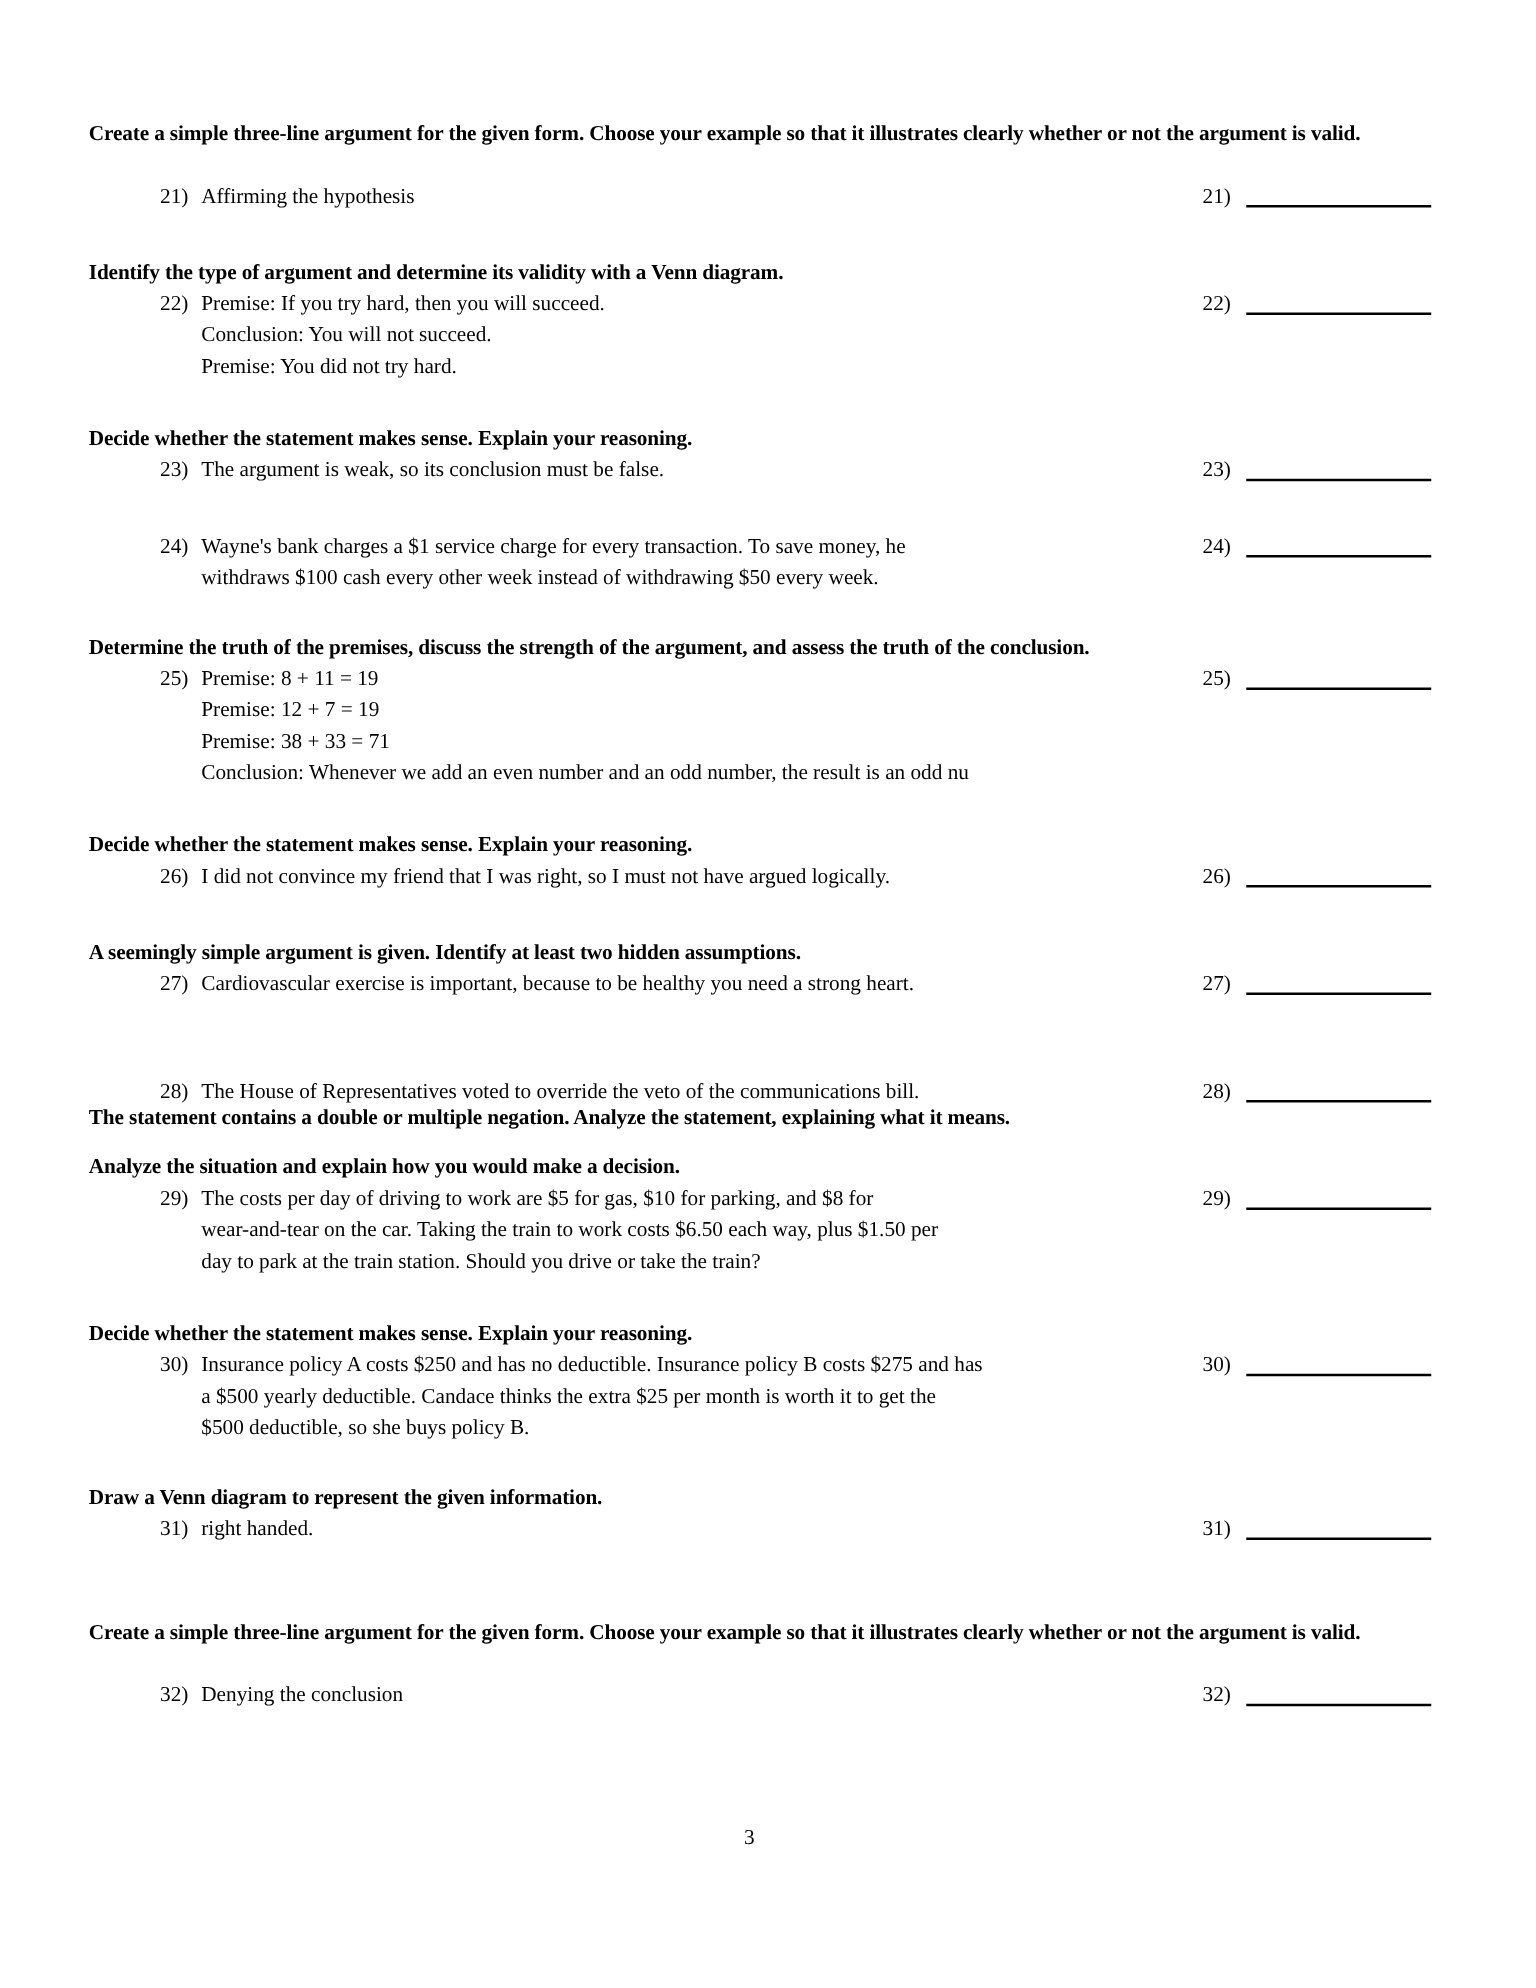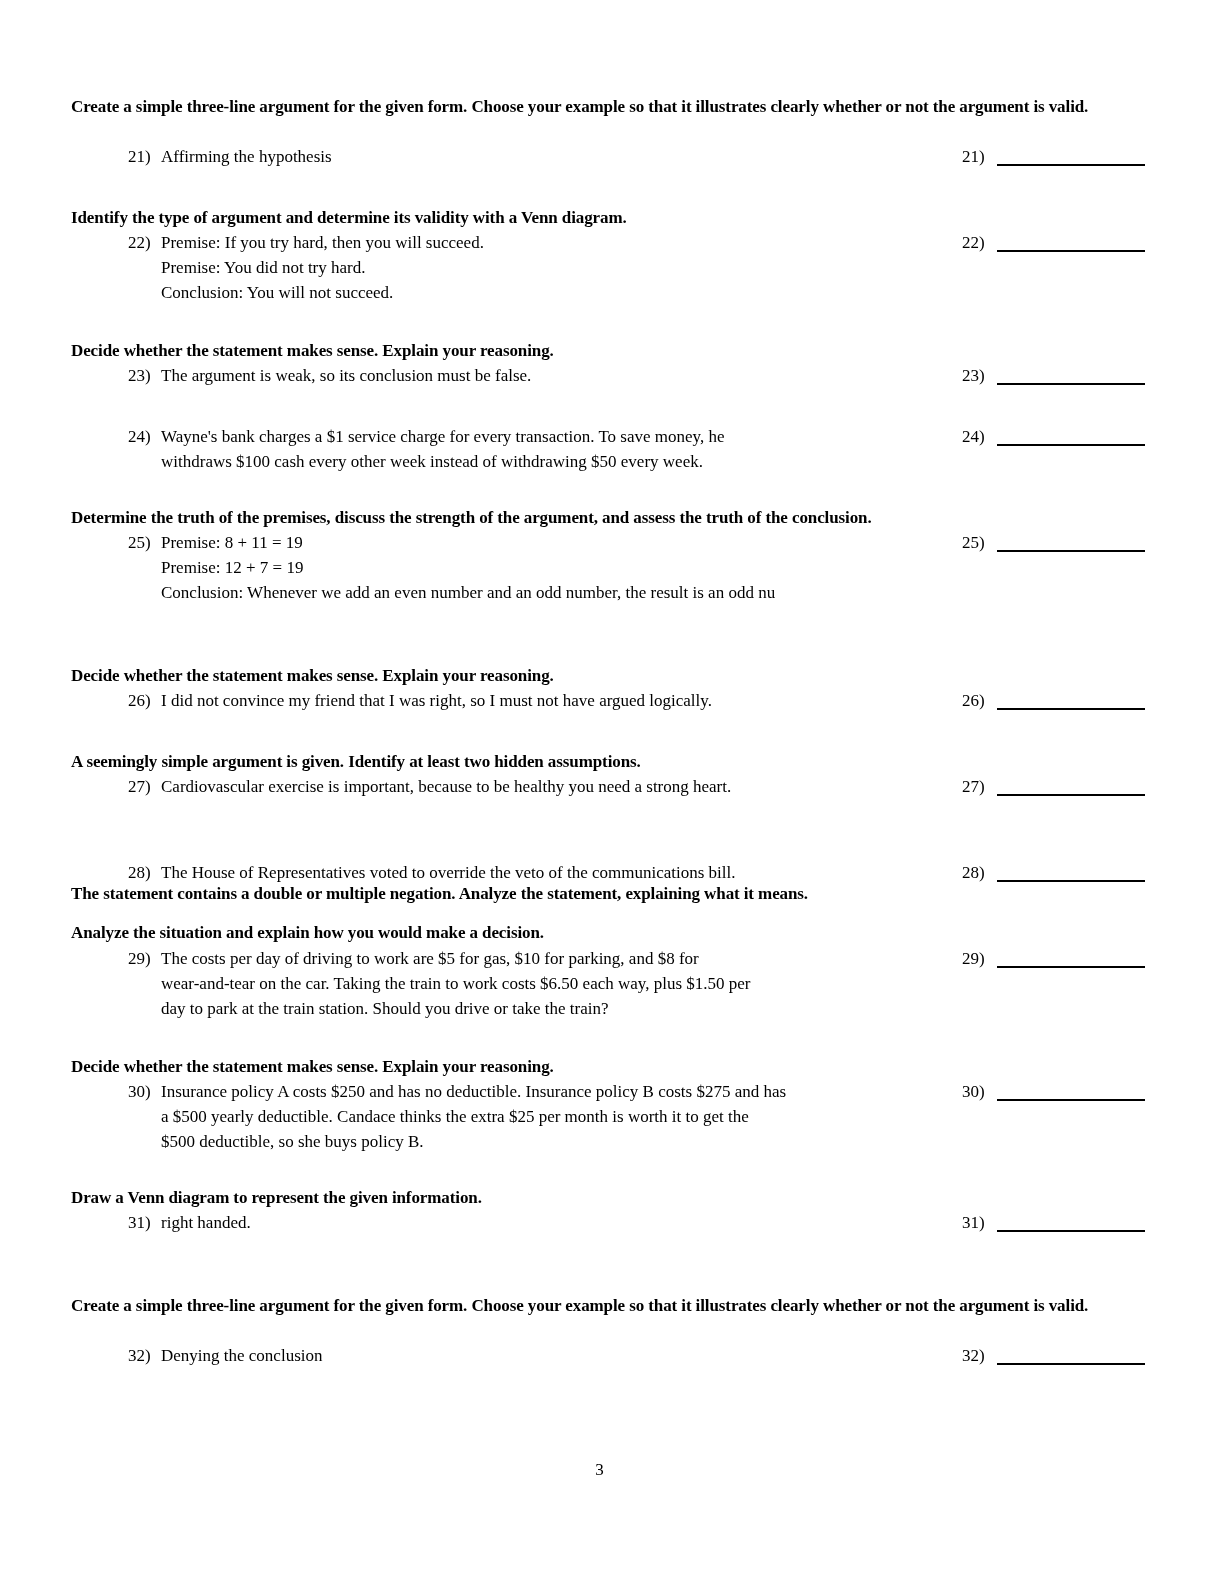--- a/index.html
+++ b/index.html
@@ -44,22 +44,22 @@
       <span class="ans-label">21)</span>
       <span class="ans-blank"></span>
     </div>
   </div>
 
   <div class="instr" style="top:205px;">Identify the type of argument and determine its validity with a Venn diagram.</div>
   <div class="q" style="top:230px;">
     <span class="qnum">22)</span>
     <span class="qtext">
       <span class="line">Premise: If you try hard, then you will succeed.</span>
+      <span class="line">Conclusion: You will not succeed.</span>
       <span class="line">Premise: You did not try hard.</span>
-      <span class="line">Conclusion: You will not succeed.</span>
     </span>
     <div class="ans">
       <span class="ans-label">22)</span>
       <span class="ans-blank"></span>
     </div>
   </div>
 
   <div class="instr" style="top:338px;">Decide whether the statement makes sense. Explain your reasoning.</div>
   <div class="q" style="top:363px;">
     <span class="qnum">23)</span>
@@ -82,20 +82,21 @@
       <span class="ans-blank"></span>
     </div>
   </div>
 
   <div class="instr" style="top:505px;">Determine the truth of the premises, discuss the strength of the argument, and assess the truth of the conclusion.</div>
   <div class="q" style="top:530px;">
     <span class="qnum">25)</span>
     <span class="qtext">
       <span class="line">Premise: 8 + 11 = 19</span>
       <span class="line">Premise: 12 + 7 = 19</span>
+      <span class="line">Premise: 38 + 33 = 71</span>
       <span class="line">Conclusion: Whenever we add an even number and an odd number, the result is an odd nu</span>
     </span>
     <div class="ans">
       <span class="ans-label">25)</span>
       <span class="ans-blank"></span>
     </div>
   </div>
 
   <div class="instr" style="top:663px;">Decide whether the statement makes sense. Explain your reasoning.</div>
   <div class="q" style="top:688px;">

